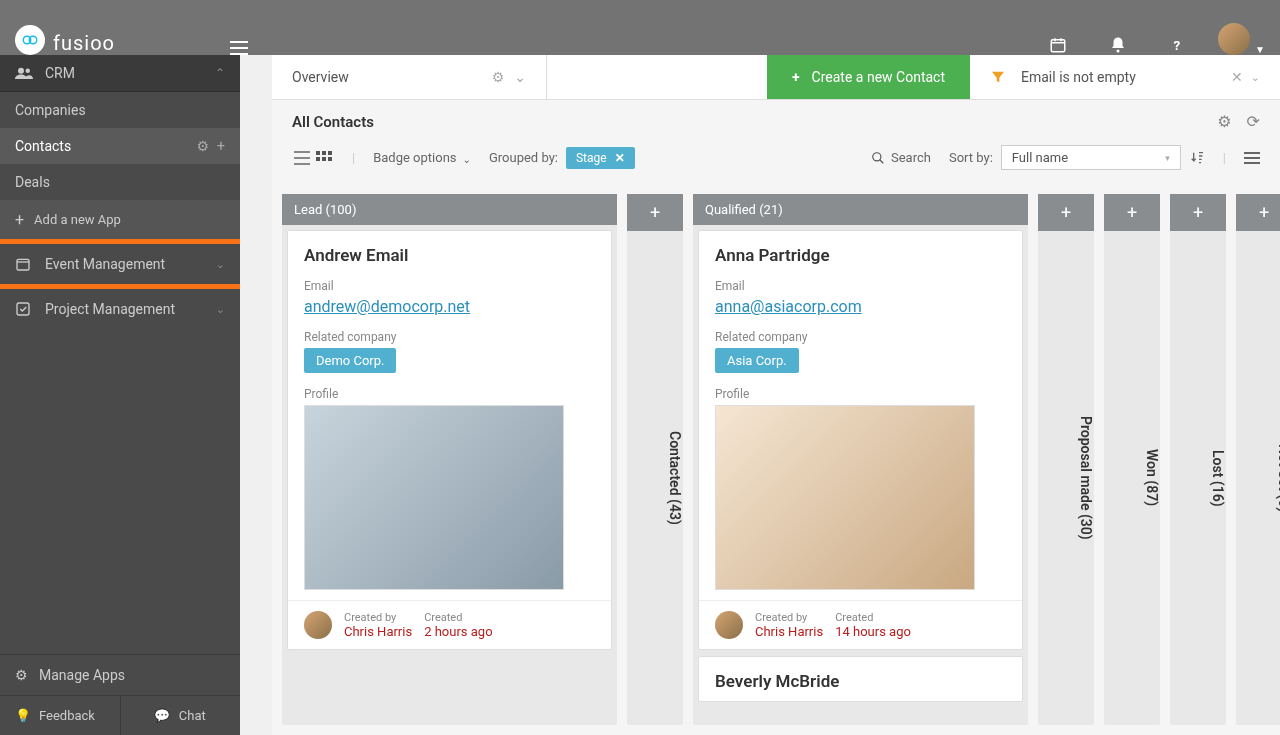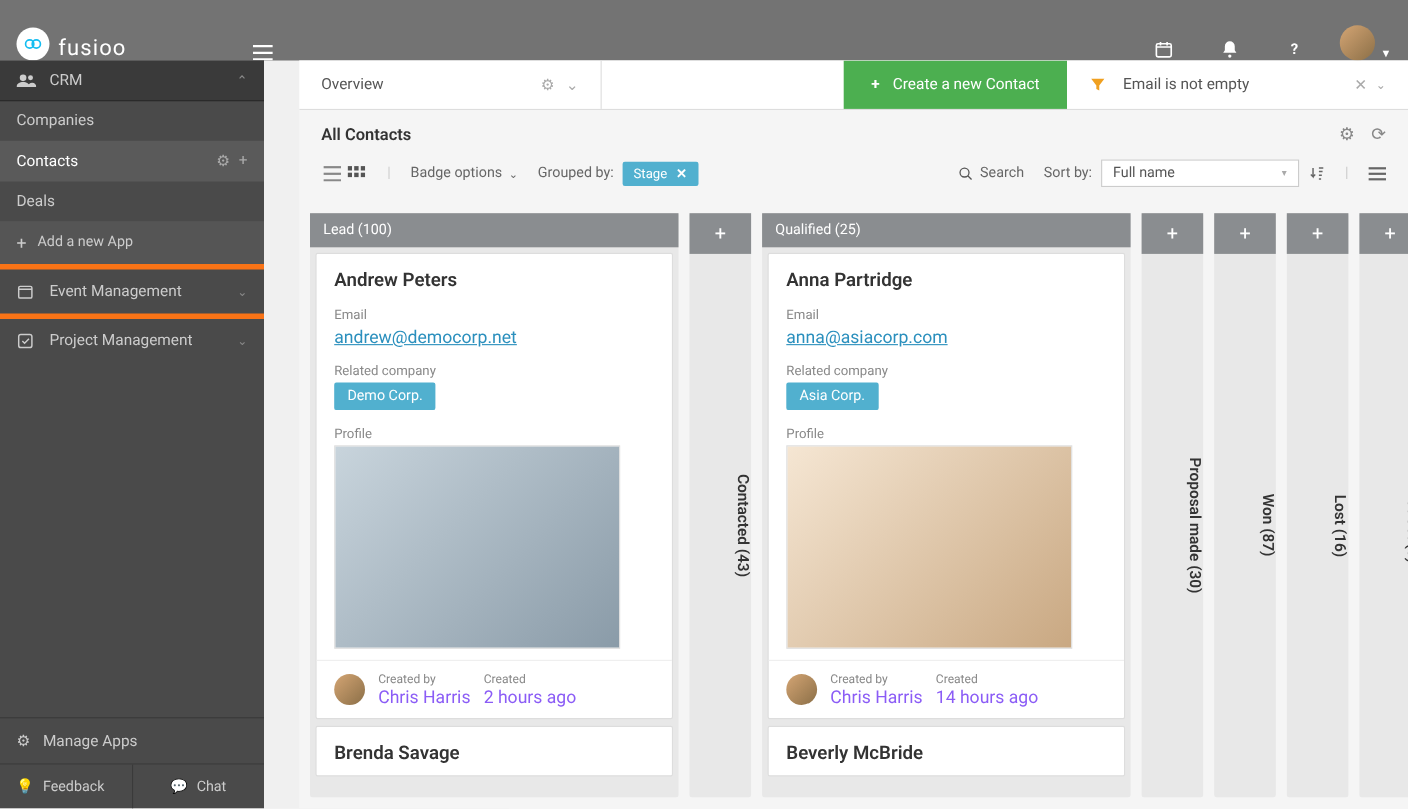--- a/index.html
+++ b/index.html
@@ -91,21 +91,21 @@
 .card-title { padding: 14px 16px 10px; font-size: 17px; font-weight: 600; color: #333; }
 .card-section { padding: 4px 16px 10px; }
 .card-label { font-size: 12px; color: #888; margin-bottom: 4px; }
 .card-link { font-size: 16px; color: #2a8fbd; text-decoration: underline; }
 .company-chip { display: inline-block; background: #51b0cf; color: white; padding: 5px 12px; font-size: 13px; border-radius: 2px; }
 .profile-img { width: 260px; height: 185px; background: linear-gradient(135deg,#c8d4dc,#8a9ba8); border: 1px solid #ddd; margin-top: 4px; }
 .card-footer { border-top: 1px solid #eee; padding: 10px 16px; display: flex; align-items: center; gap: 12px; }
 .footer-avatar { width: 28px; height: 28px; border-radius: 50%; background: linear-gradient(135deg,#d4a574,#8b6f47); }
 .footer-col { display: flex; flex-direction: column; }
 .footer-label { font-size: 11px; color: #888; }
-.footer-value { font-size: 16px; color: #8b5cf6; }
+.footer-value { font-size: 13px; color: #b91c1c; }
 
 svg { display: block; }
 </style>
 </head>
 <body>
 
 <div class="topbar">
   <div class="logo-circle">
     <svg viewBox="0 0 24 24" fill="#15bdf1">
         <circle cx="8" cy="12" r="5" fill="none" stroke="#15bdf1" stroke-width="2"></circle>
@@ -308,21 +308,21 @@
     </div>
 
     <div class="board">
 
       <div class="column col-wide">
         <div class="col-header">
           <span>Lead (100)</span>
         </div>
         <div class="col-body">
           <div class="card">
-            <div class="card-title">Andrew Peters</div>
+            <div class="card-title">Andrew Email</div>
             <div class="card-section">
               <div class="card-label">Email</div>
               <a class="card-link">andrew@democorp.net</a>
             </div>
             <div class="card-section">
               <div class="card-label">Related company</div>
               <span class="company-chip">Demo Corp.</span>
             </div>
             <div class="card-section">
               <div class="card-label">Profile</div>
@@ -333,34 +333,31 @@
               <div class="footer-col">
                 <span class="footer-label">Created by</span>
                 <span class="footer-value">Chris Harris</span>
               </div>
               <div class="footer-col">
                 <span class="footer-label">Created</span>
                 <span class="footer-value">2 hours ago</span>
               </div>
             </div>
           </div>
-          <div class="card">
-            <div class="card-title">Brenda Savage</div>
-          </div>
         </div>
       </div>
 
       <div class="column col-narrow">
         <div class="col-header narrow">+</div>
         <div class="col-body narrow">Contacted (43)</div>
       </div>
 
       <div class="column col-wide">
         <div class="col-header">
-          <span>Qualified (25)</span>
+          <span>Qualified (21)</span>
         </div>
         <div class="col-body">
           <div class="card">
             <div class="card-title">Anna Partridge</div>
             <div class="card-section">
               <div class="card-label">Email</div>
               <a class="card-link">anna@asiacorp.com</a>
             </div>
             <div class="card-section">
               <div class="card-label">Related company</div>

